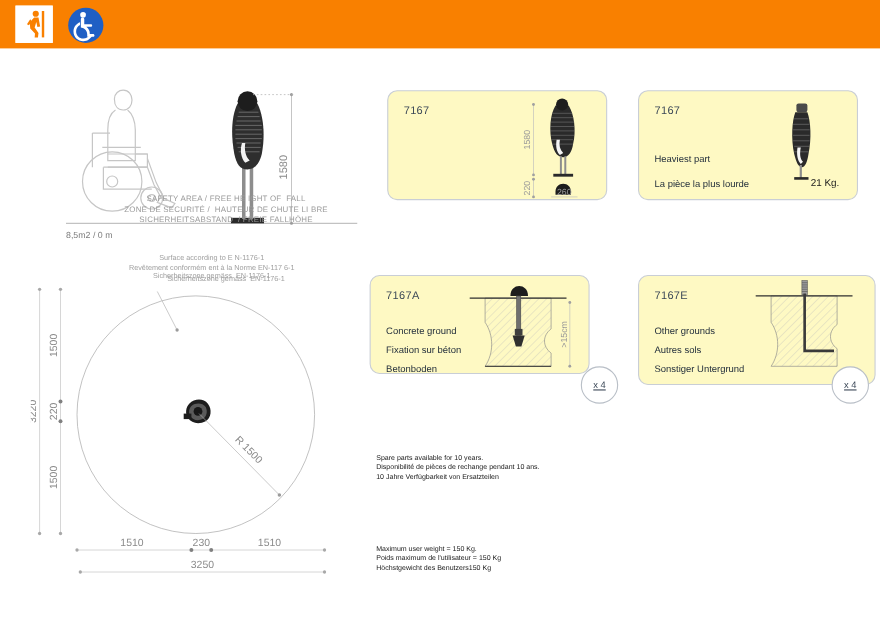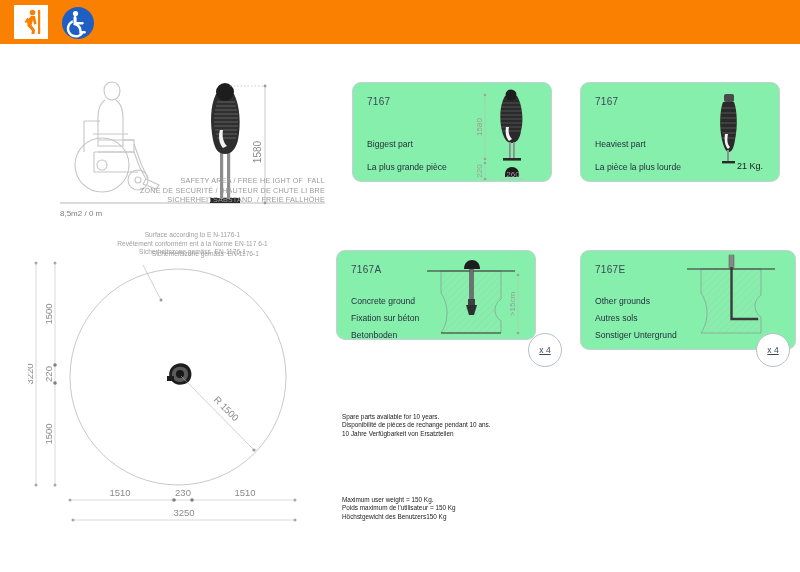--- a/index.html
+++ b/index.html
@@ -30,42 +30,42 @@
   #cert-tuv { position: absolute; right: 20px; bottom: 4px; width: 34px; height: 34px; }
 
   
   .txt { position: absolute; color: #6d6d6d; white-space: pre; }
   .blk { position: absolute; color: #1a1a1a; white-space: pre; }
 
   
   #elevation { position: absolute; left: 60px; top: 48px; width: 265px; height: 175px; }
 
   #safety-caption {
-    position: absolute; left: 60px; top: 176px; width: 265px;
-    text-align: right; font-size: 7.2px; color: #9a9a9a; line-height: 9.5px;
+    position: absolute; left: 73px; top: 176px; width: 265px;
+    text-align: center; font-size: 7.2px; color: #9a9a9a; line-height: 9.5px;
     letter-spacing: 0.2px;
   }
   #area-value {
     position: absolute; left: 60px; top: 209px; width: 265px;
     font-size: 8px; color: #7d7d7d;
   }
   #surface-note {
     position: absolute; left: 60px; top: 231px; width: 265px;
     text-align: center; font-size: 6.6px; color: #a0a0a0; line-height: 8.6px;
   }
 
   
   #plan { position: absolute; left: 28px; top: 252px; width: 300px; height: 275px; }
 
   
   .panel {
     position: absolute;
     border: 1px solid #c9ced6;
     border-radius: 9px;
-    background: #86efac;
+    background: #fef9c3;
   }
   #panel-biggest  { left: 352px; top: 82px;  width: 200px; height: 100px; }
   #panel-heaviest { left: 580px; top: 82px;  width: 200px; height: 100px; }
   #panel-concrete { left: 336px; top: 250px; width: 200px; height: 90px; }
   #panel-other    { left: 580px; top: 250px; width: 216px; height: 100px; }
 
   .panel-code {
     position: absolute; left: 14px; top: 13px;
     font-size: 10px; color: #3a4756; letter-spacing: 0.3px;
   }
@@ -268,22 +268,20 @@
         <circle cx="267" cy="268" r="1.5" fill="#a8a8a8" stroke="none"></circle>
       </g>
       <text x="156" y="264" fill="#8a8a8a" font-size="9.5" font-family="Liberation Sans, sans-serif" text-anchor="middle">3250</text>
     </svg>
   </div>
 
   <div class="txt" style="left:152px; top:250px; font-size:6.6px; color:#a0a0a0;">Sicherheitszone gemäss  EN-1176-1</div>
 
   <div class="panel" id="panel-biggest">
     <div class="panel-code">7167</div>
-    <div class="panel-lines two">Biggest part
-La plus grande pièce</div>
     <svg width="90" height="96" viewBox="0 0 90 96" style="position:absolute; right:6px; top:4px;">
 
       <g stroke="#bdbdbd" stroke-width="0.6">
         <line x1="30" y1="8" x2="30" y2="72"></line>
         <circle cx="30" cy="8" r="1.3" fill="#a0a0a0" stroke="none"></circle>
         <circle cx="30" cy="72" r="1.3" fill="#a0a0a0" stroke="none"></circle>
         <line x1="30" y1="76" x2="30" y2="92"></line>
         <circle cx="30" cy="76" r="1.3" fill="#a0a0a0" stroke="none"></circle>
         <circle cx="30" cy="92" r="1.3" fill="#a0a0a0" stroke="none"></circle>
       </g>

